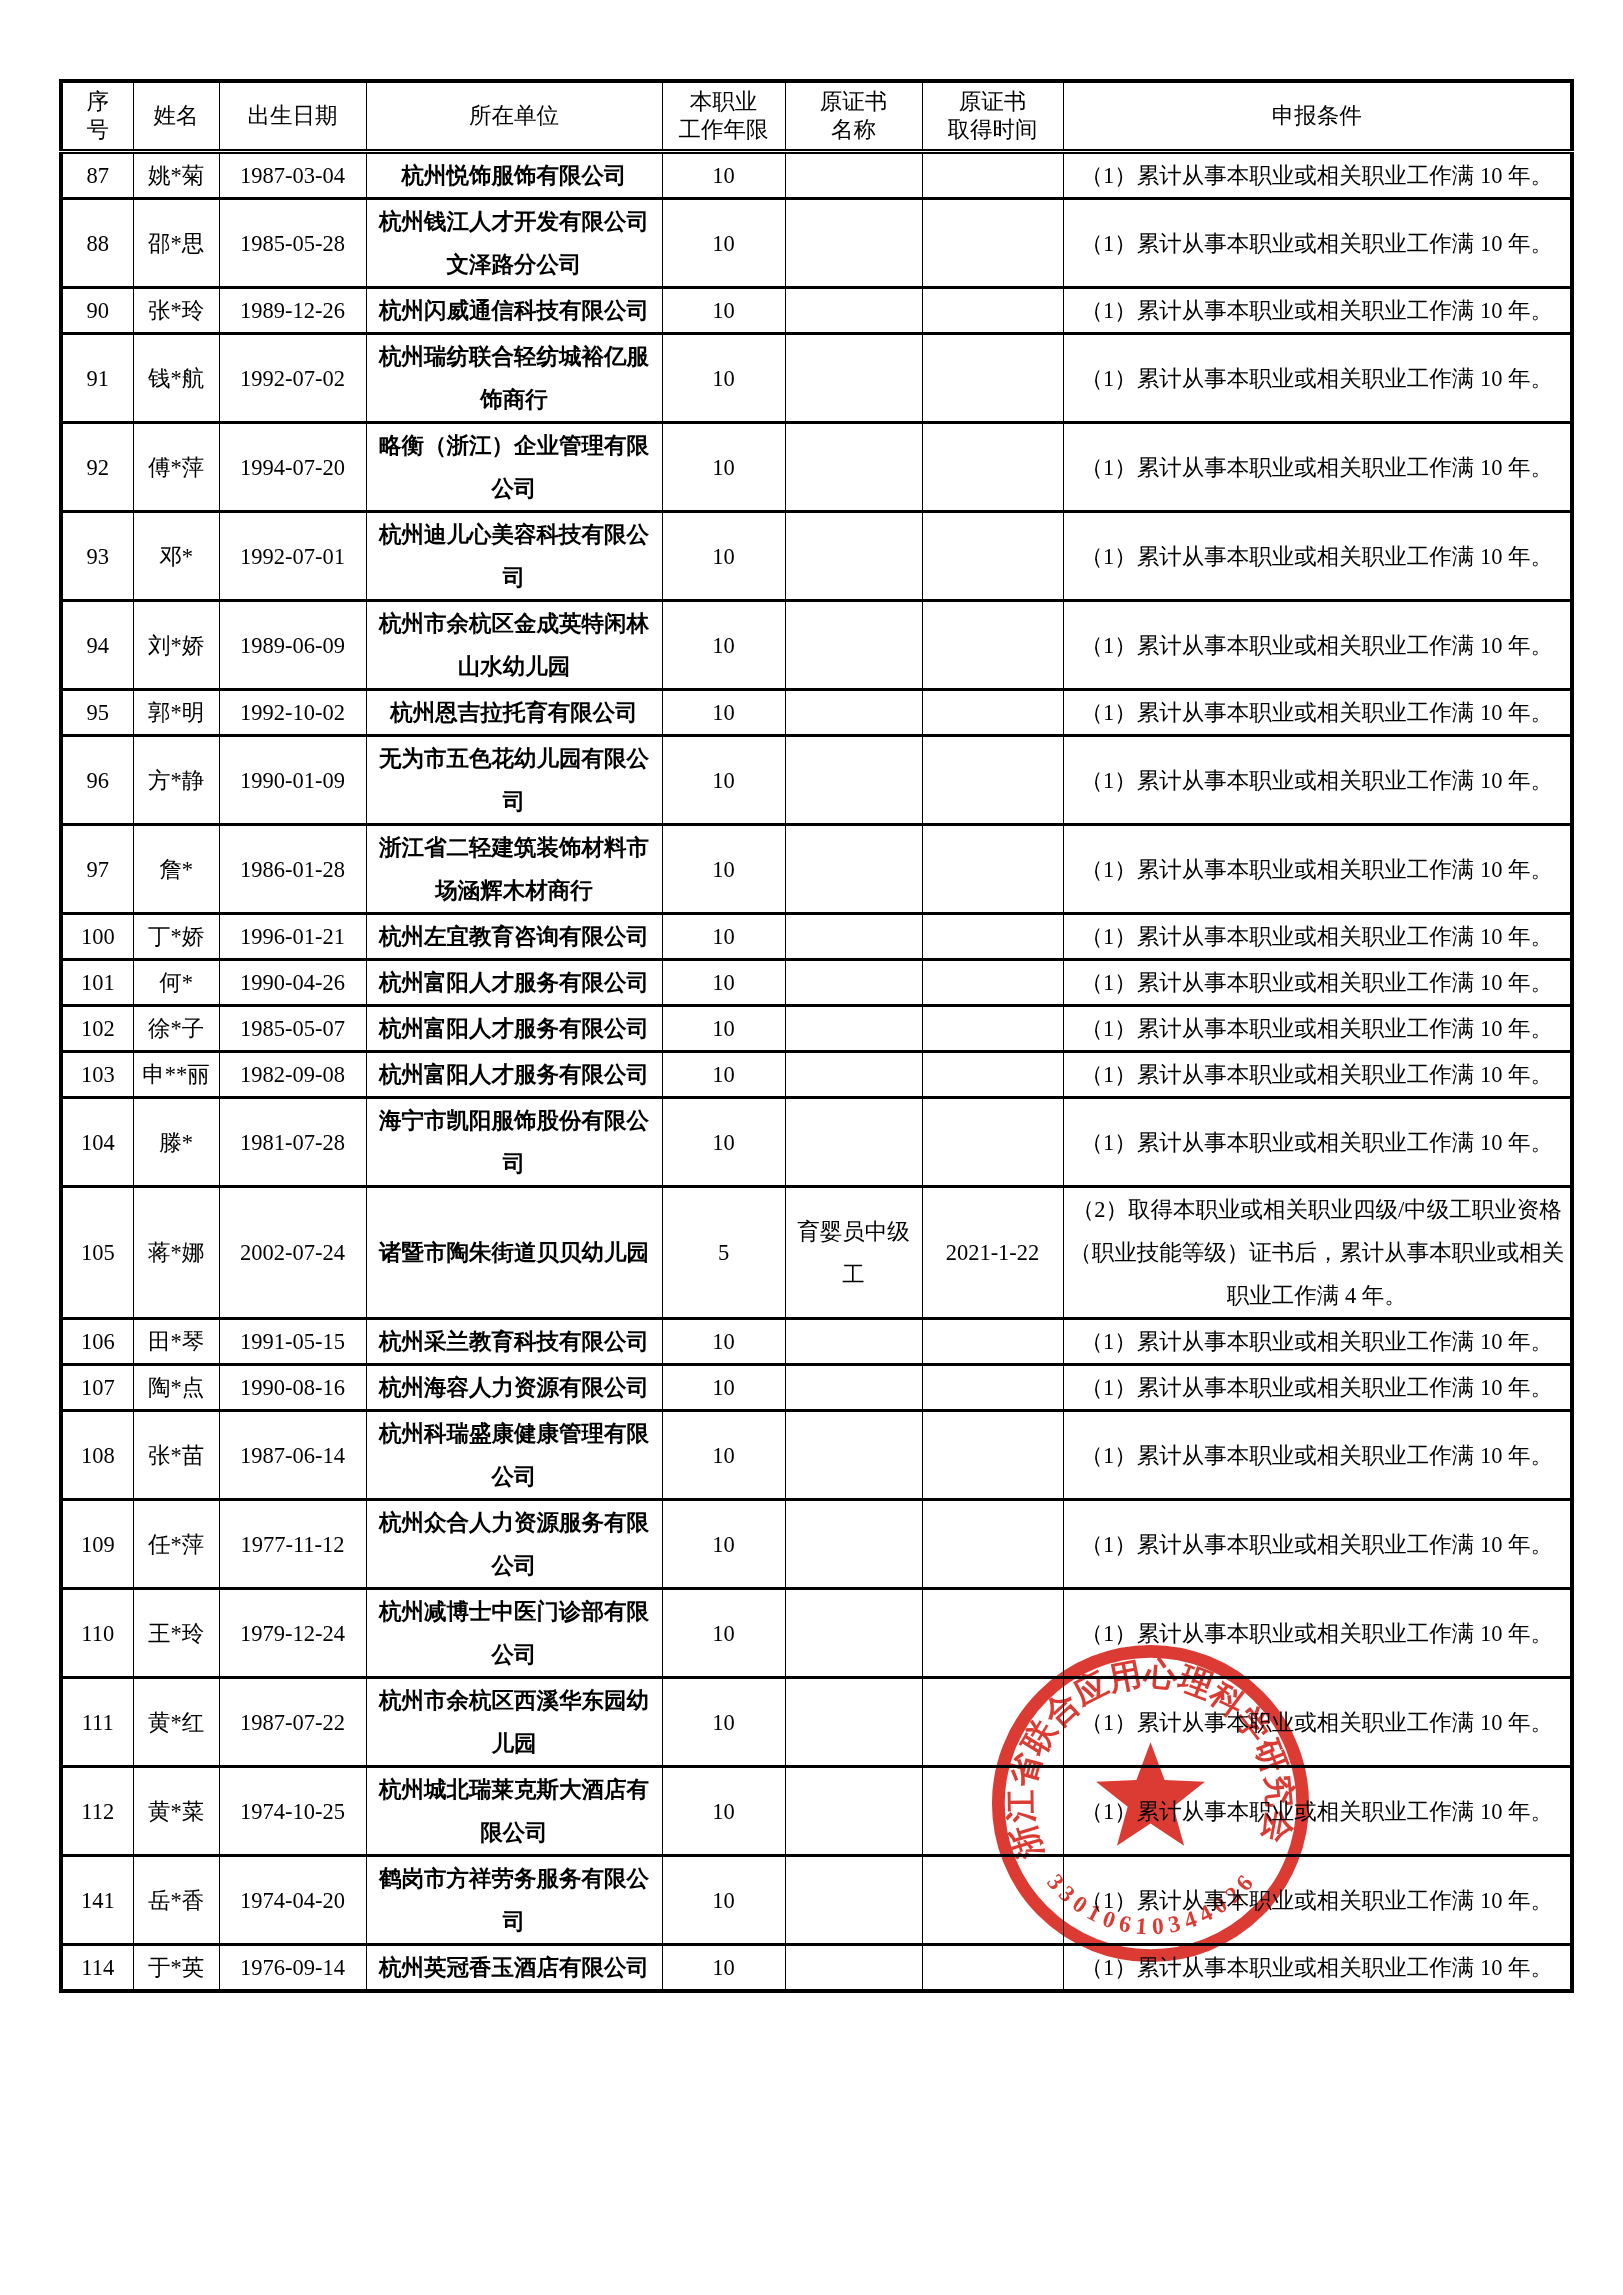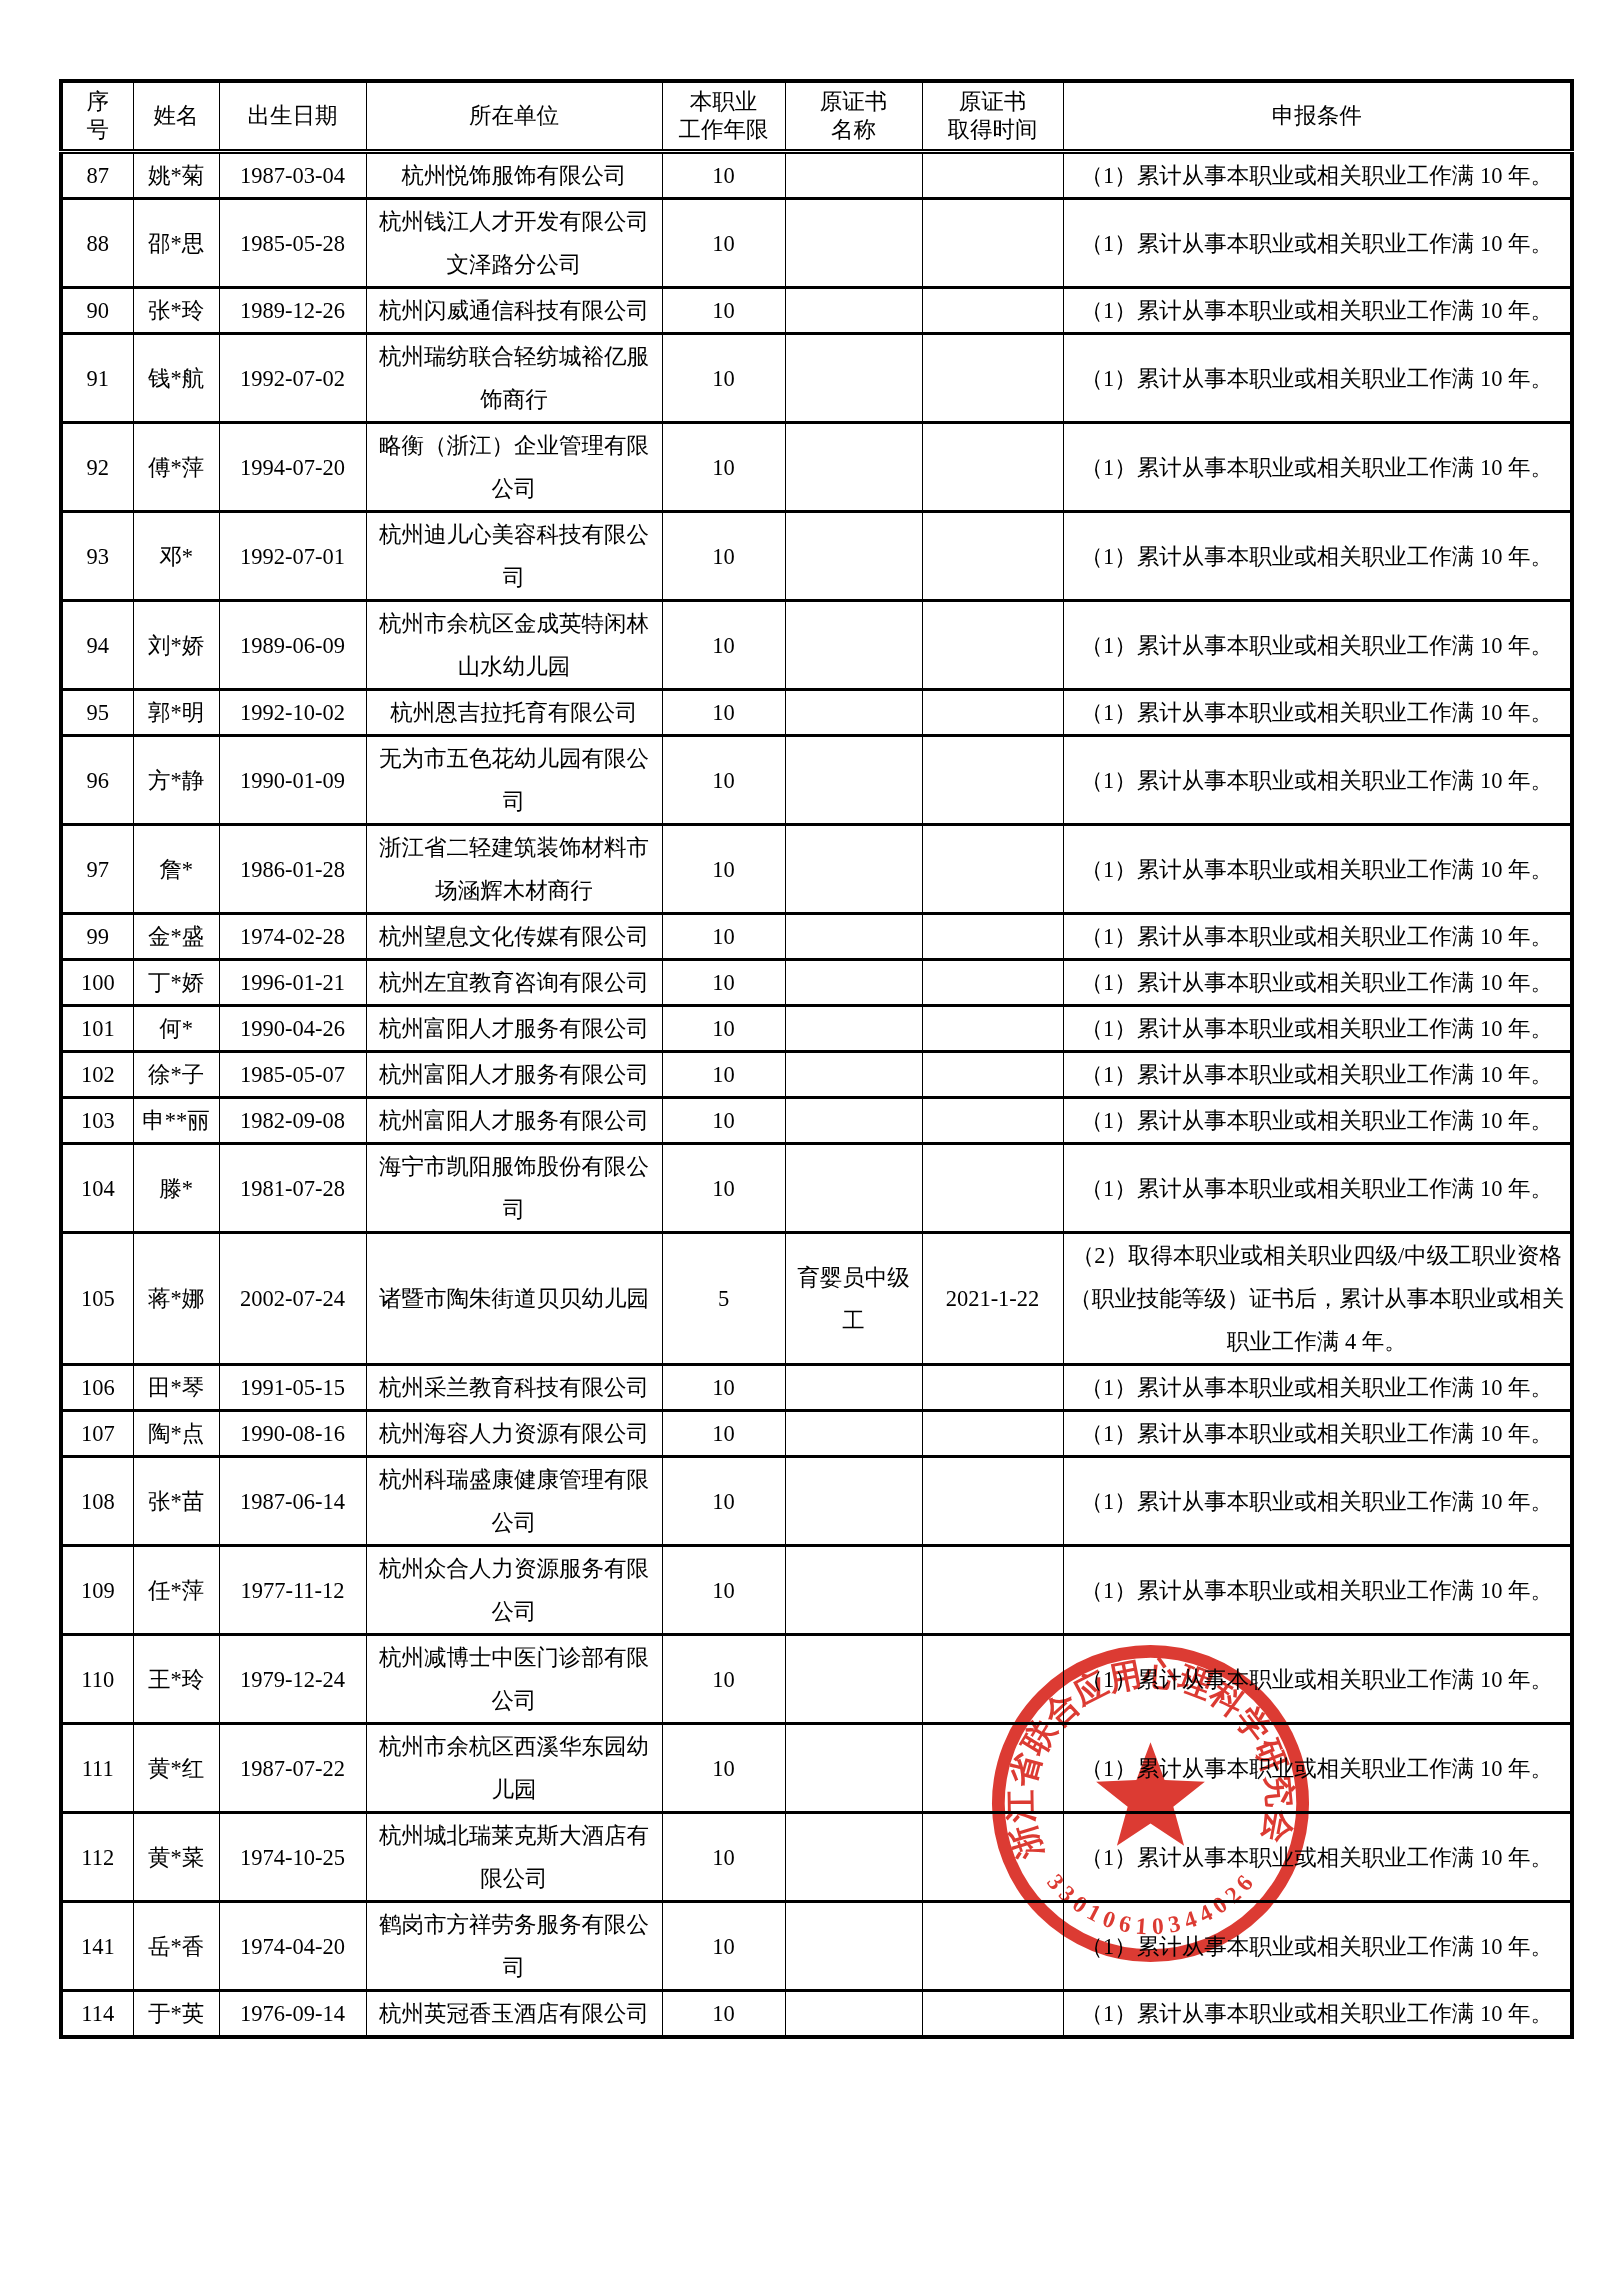--- a/index.html
+++ b/index.html
@@ -43,21 +43,21 @@
     white-space: pre-line;
     font-weight: normal;
     padding: 5.1px 2px;
     border-bottom: 5.6px double #000;
   }
   table.roster tbody td {
     line-height: 43px;
     padding: 0 2px;
   }
   td.c1 { padding: 0 5.1px; }
-  td.c3 { padding: 0 6.1px; }
+  td.c3 { padding: 0 6.1px; font-weight: bold; }
   td.c5 { padding: 0 18.4px; line-height: 36px; margin-left: 29px; }
   td.c7 { padding: 0 10.2px; }
   
   .stamp {
     position: absolute;
     left: 982px;
     top: 1635px;
     width: 337px;
     height: 337px;
     opacity: 0.9;
@@ -193,30 +193,20 @@
           <td class="c4">10</td>
           <td class="c5"></td>
           <td class="c6"></td>
           <td class="c7">（1）累计从事本职业或相关职业工作满 10 年。</td>
         </tr>
         <tr>
           <td class="c0">97</td>
           <td class="c1">詹*</td>
           <td class="c2">1986-01-28</td>
           <td class="c3">浙江省二轻建筑装饰材料市场涵辉木材商行</td>
-          <td class="c4">10</td>
-          <td class="c5"></td>
-          <td class="c6"></td>
-          <td class="c7">（1）累计从事本职业或相关职业工作满 10 年。</td>
-        </tr>
-        <tr>
-          <td class="c0">99</td>
-          <td class="c1">金*盛</td>
-          <td class="c2">1974-02-28</td>
-          <td class="c3">杭州望息文化传媒有限公司</td>
           <td class="c4">10</td>
           <td class="c5"></td>
           <td class="c6"></td>
           <td class="c7">（1）累计从事本职业或相关职业工作满 10 年。</td>
         </tr>
         <tr>
           <td class="c0">100</td>
           <td class="c1">丁*娇</td>
           <td class="c2">1996-01-21</td>
           <td class="c3">杭州左宜教育咨询有限公司</td>

